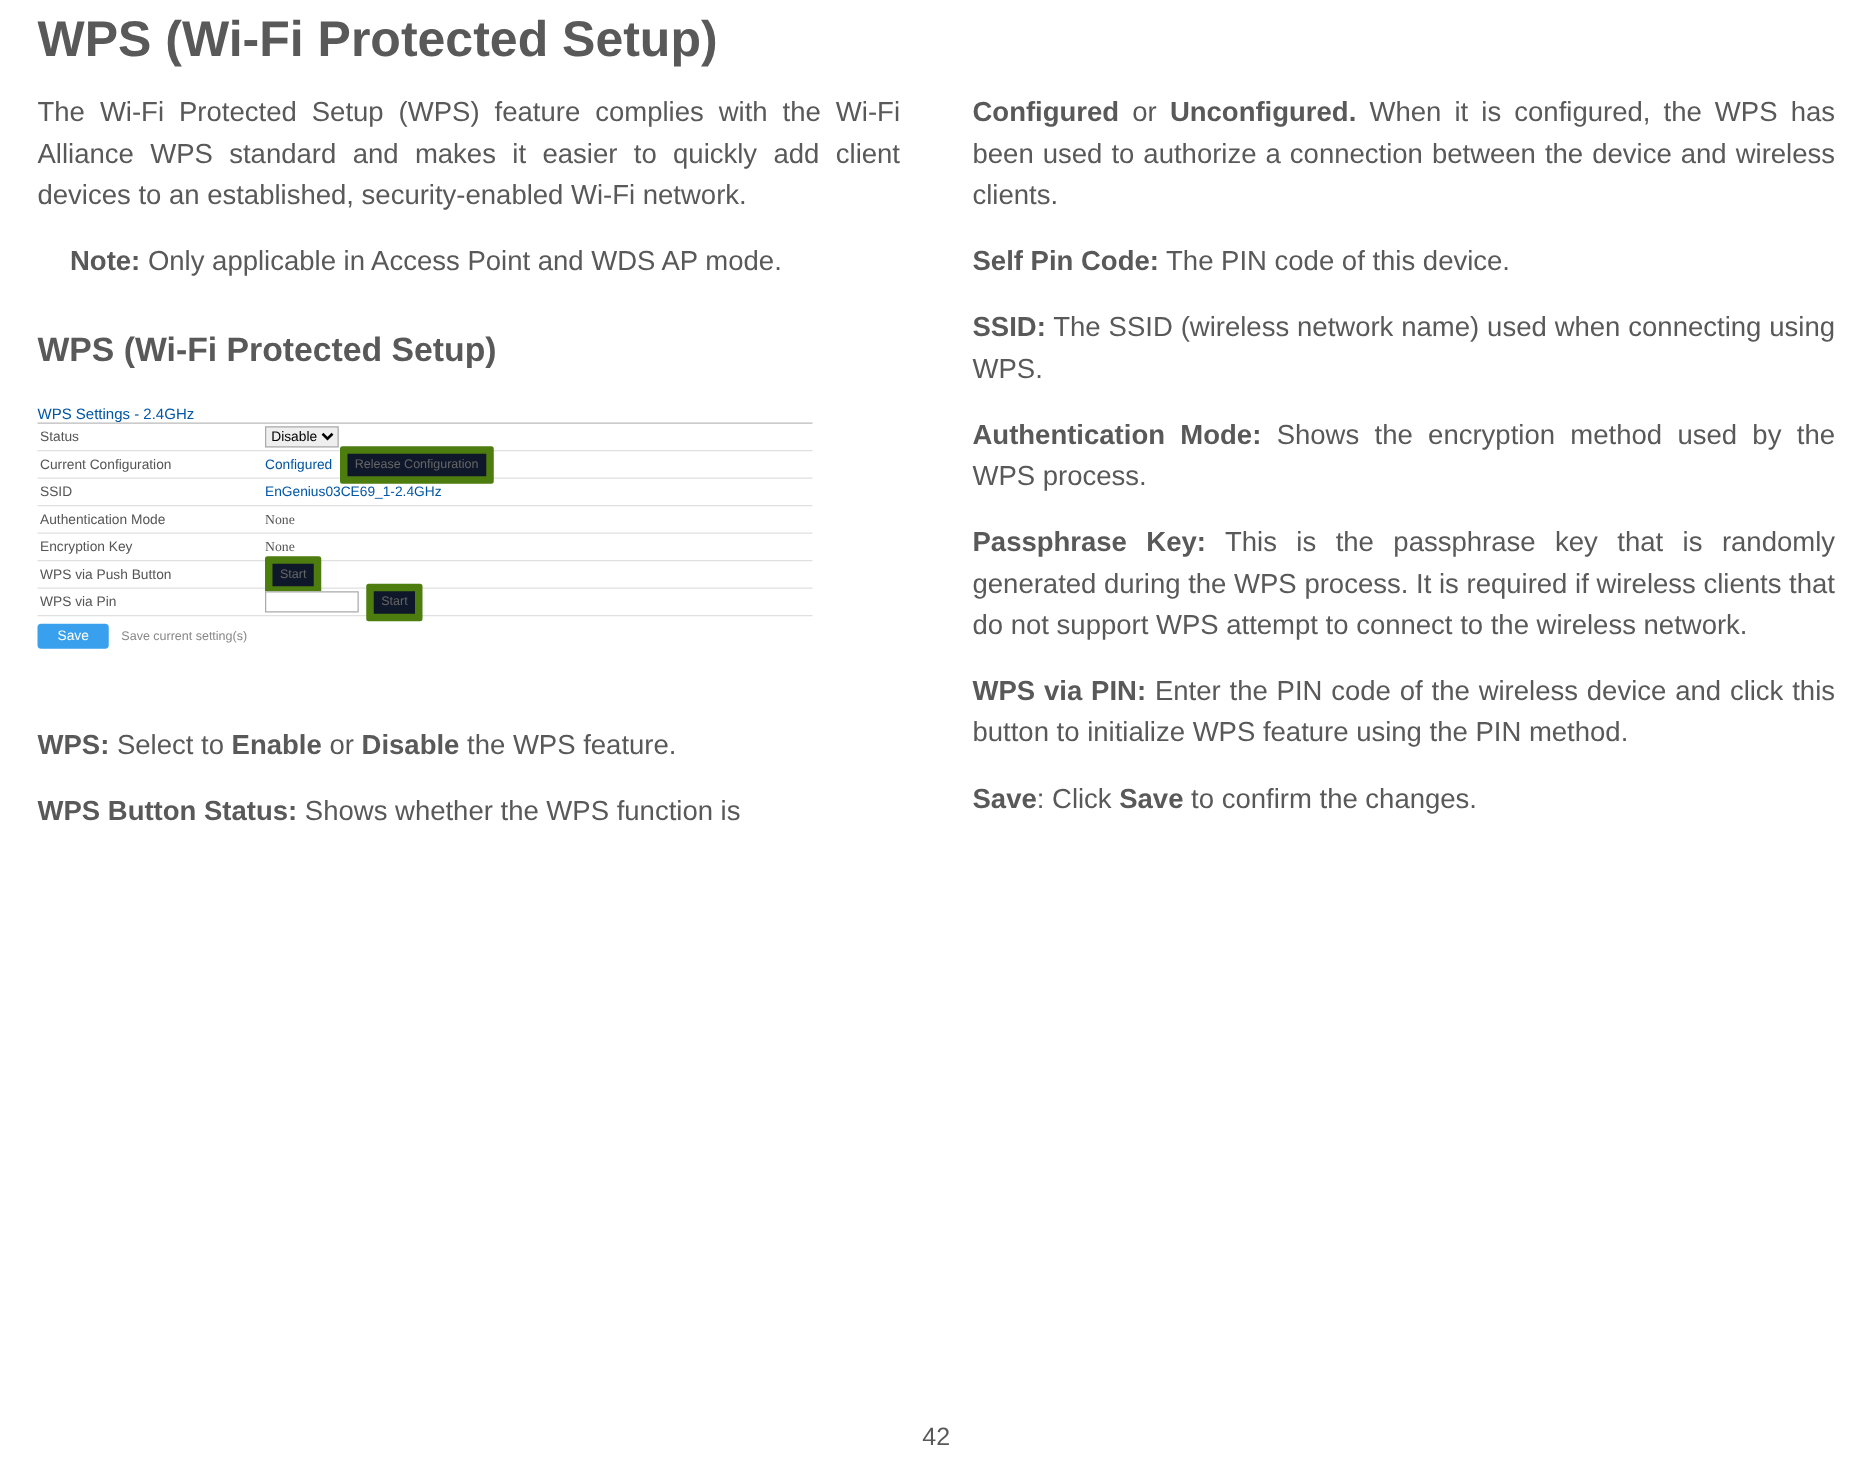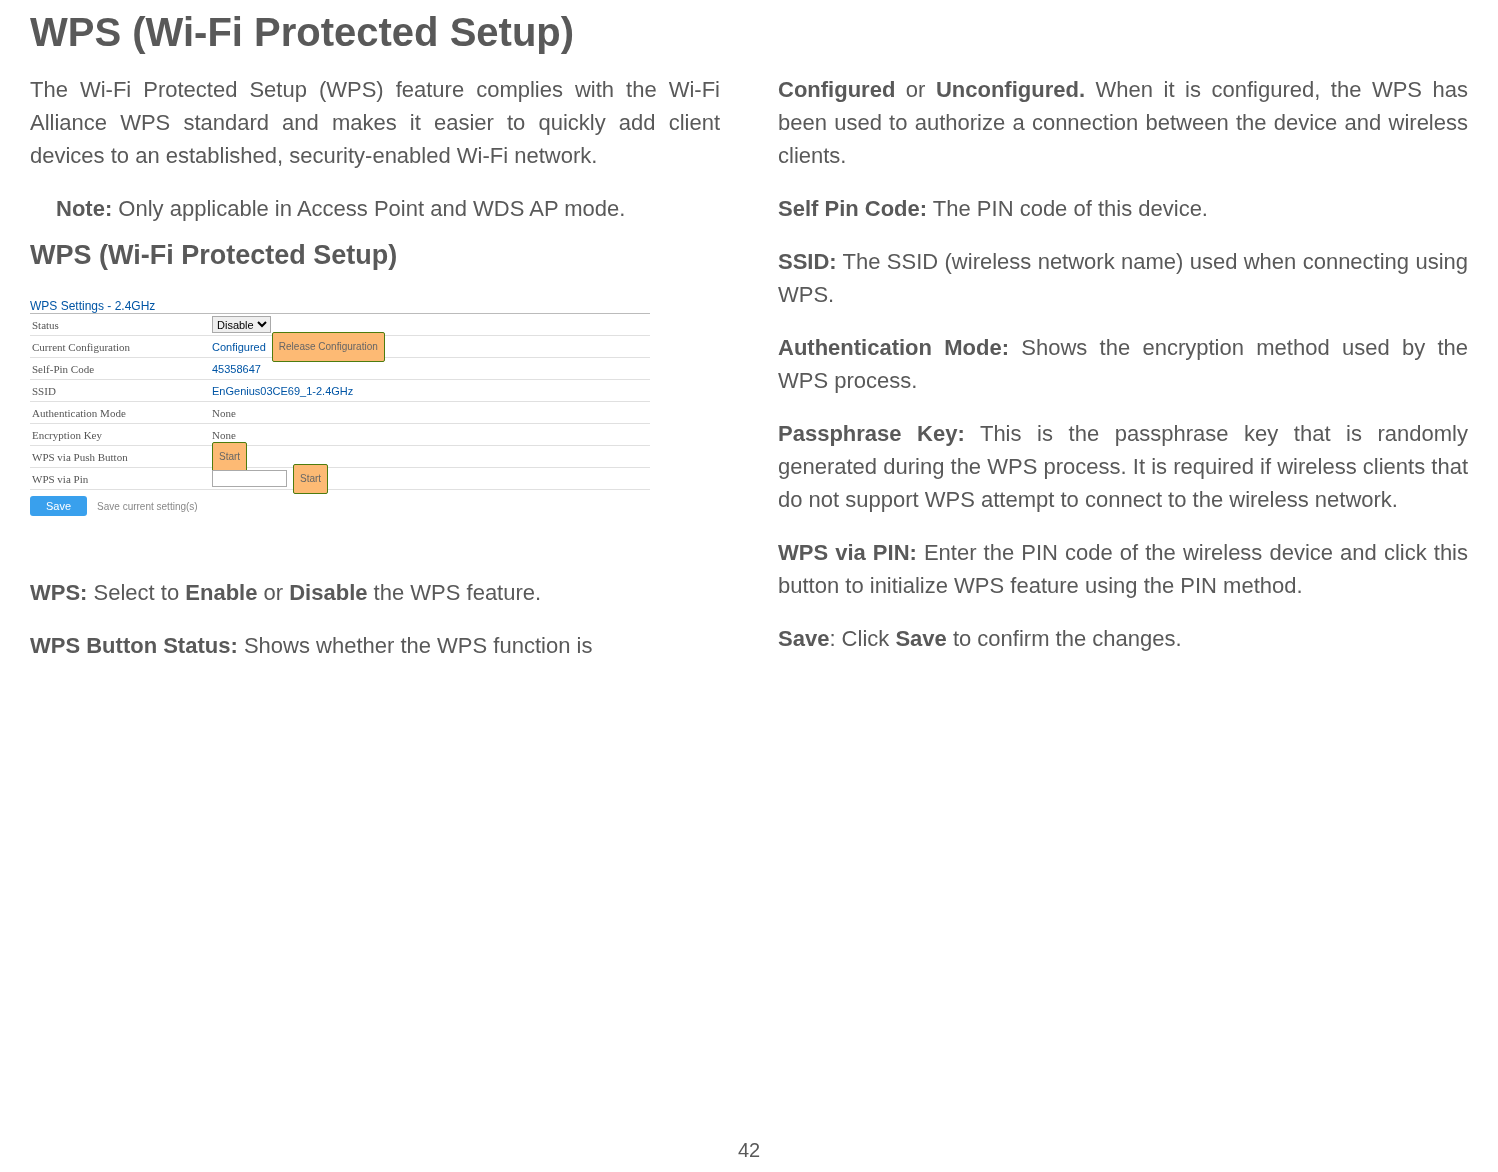--- a/index.html
+++ b/index.html
@@ -37,21 +37,21 @@
       color: #595959;
       margin-bottom: 20px;
       text-align: justify;
     }
     .para.justify {
       text-align: justify;
       text-justify: inter-word;
     }
     .note {
       padding-left: 26px;
-      margin-bottom: 15px;
+      margin-bottom: 40px;
     }
     h2.sub-title {
       font-size: 27px;
       font-weight: 700;
       color: #595959;
       margin-bottom: 28px;
       margin-top: 8px;
     }
     b { font-weight: 700; color: #595959; }
 
@@ -73,42 +73,41 @@
       align-items: center;
       border-bottom: 1px solid #e0e0e0;
       height: 22px;
       padding: 0 2px;
     }
     .settings-row:last-of-type { border-bottom: 1px solid #e0e0e0; }
     .settings-label {
       flex: 0 0 180px;
       font-size: 11px;
       color: #555;
-      font-family: Liberation Serif, serif;
     }
     .settings-value {
       font-size: 11px;
       color: #0055a5;
       display: flex;
       align-items: center;
       gap: 6px;
     }
     .settings-value .plain { color: #555; font-family: Liberation Serif, serif; }
     select.small {
       font-size: 11px;
       height: 17px;
       background: #efefef;
       border: 1px solid #aaa;
     }
     button.small {
       font-size: 10px;
       height: 30px;
       padding: 0 6px;
-      background: #fdba74;
-      border: 1px solid #4d7c0f;
+      background: #0f172a;
+      border: 6px solid #4d7c0f;
       border-radius: 2px;
       color: #666;
     }
     input.small-input {
       font-size: 11px;
       height: 17px;
       width: 75px;
       border: 1px solid #aaa;
       background: #fff;
     }
@@ -167,26 +166,20 @@
       </div>
 
       <div class="settings-row">
         <div class="settings-label">Current Configuration</div>
         <div class="settings-value">
           <span>Configured</span>
           <button class="small">Release Configuration</button>
         </div>
       </div>
 
-      <div class="settings-row">
-        <div class="settings-label">Self-Pin Code</div>
-        <div class="settings-value">
-            <span>45358647</span>
-          </div>
-      </div>
 
       <div class="settings-row">
         <div class="settings-label">SSID</div>
         <div class="settings-value">
             <span>EnGenius03CE69_1-2.4GHz</span>
           </div>
       </div>
 
       <div class="settings-row">
         <div class="settings-label">Authentication Mode</div>

